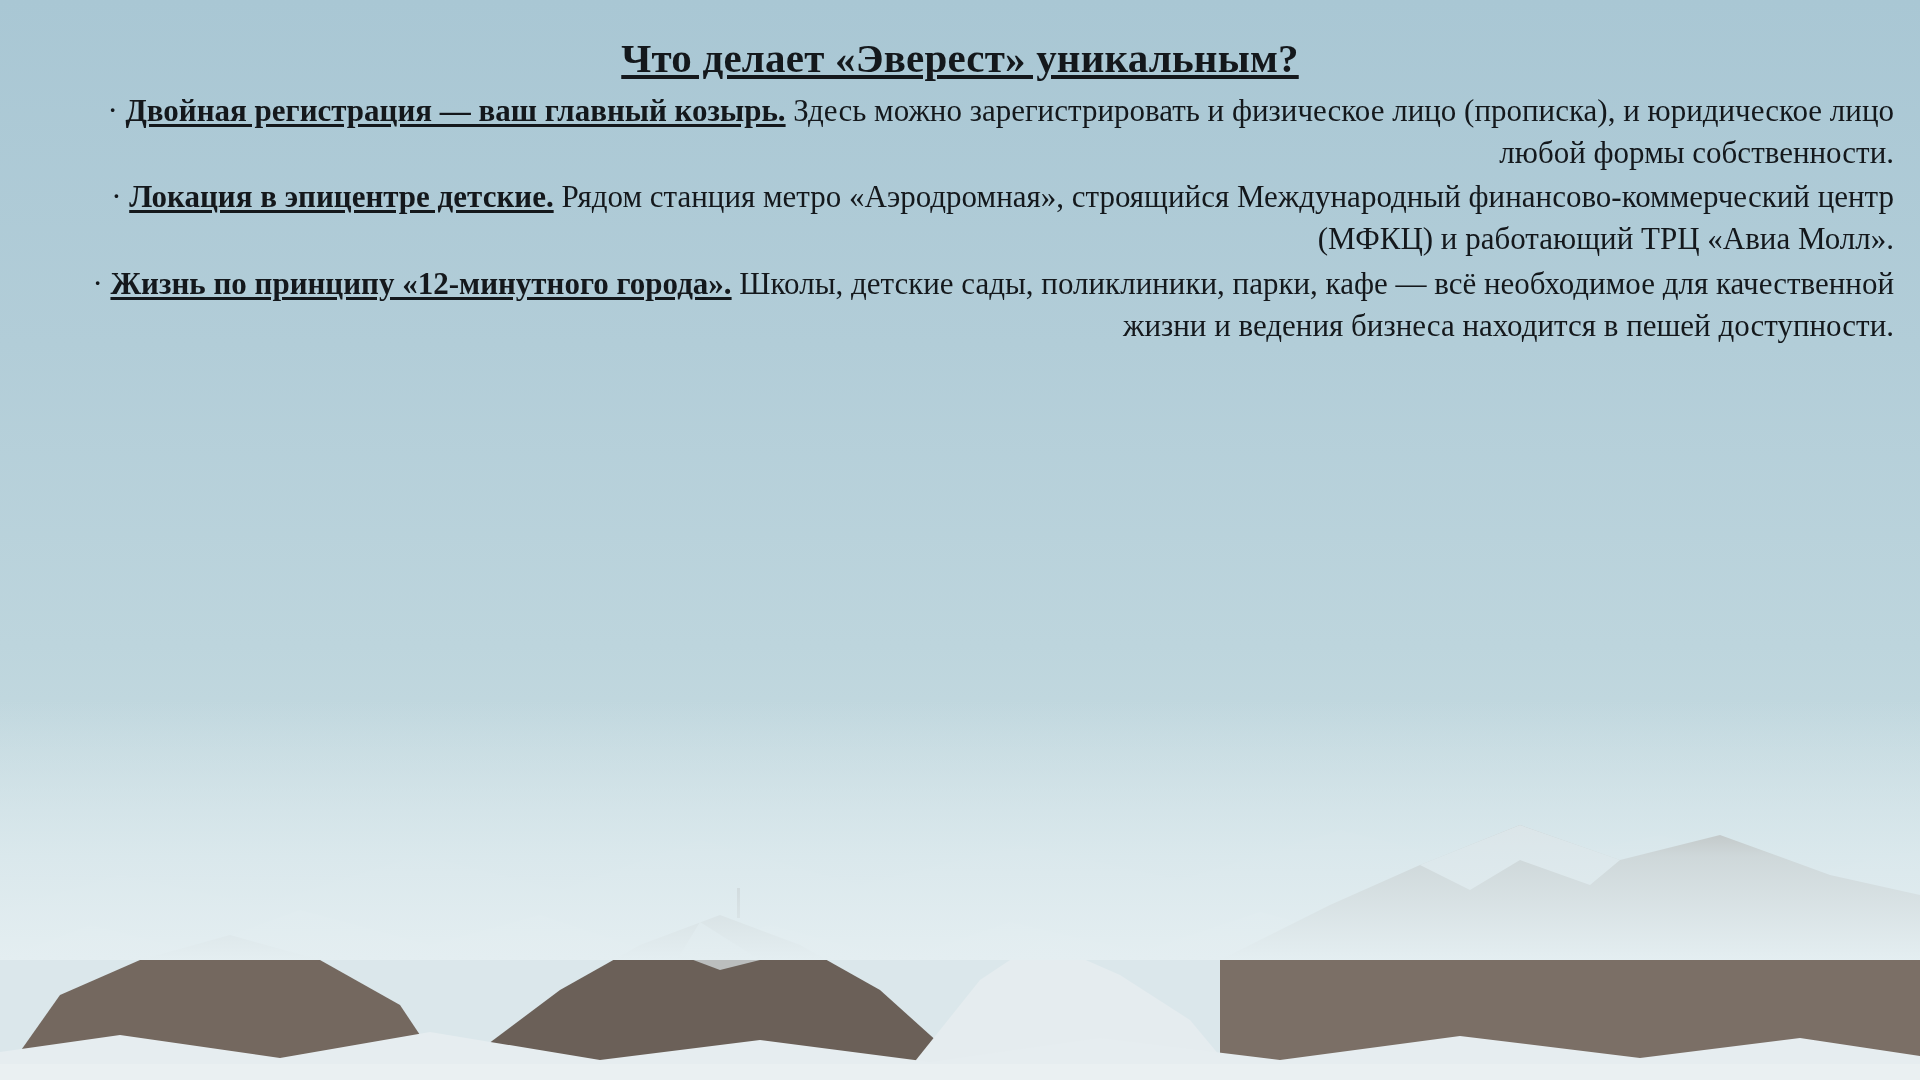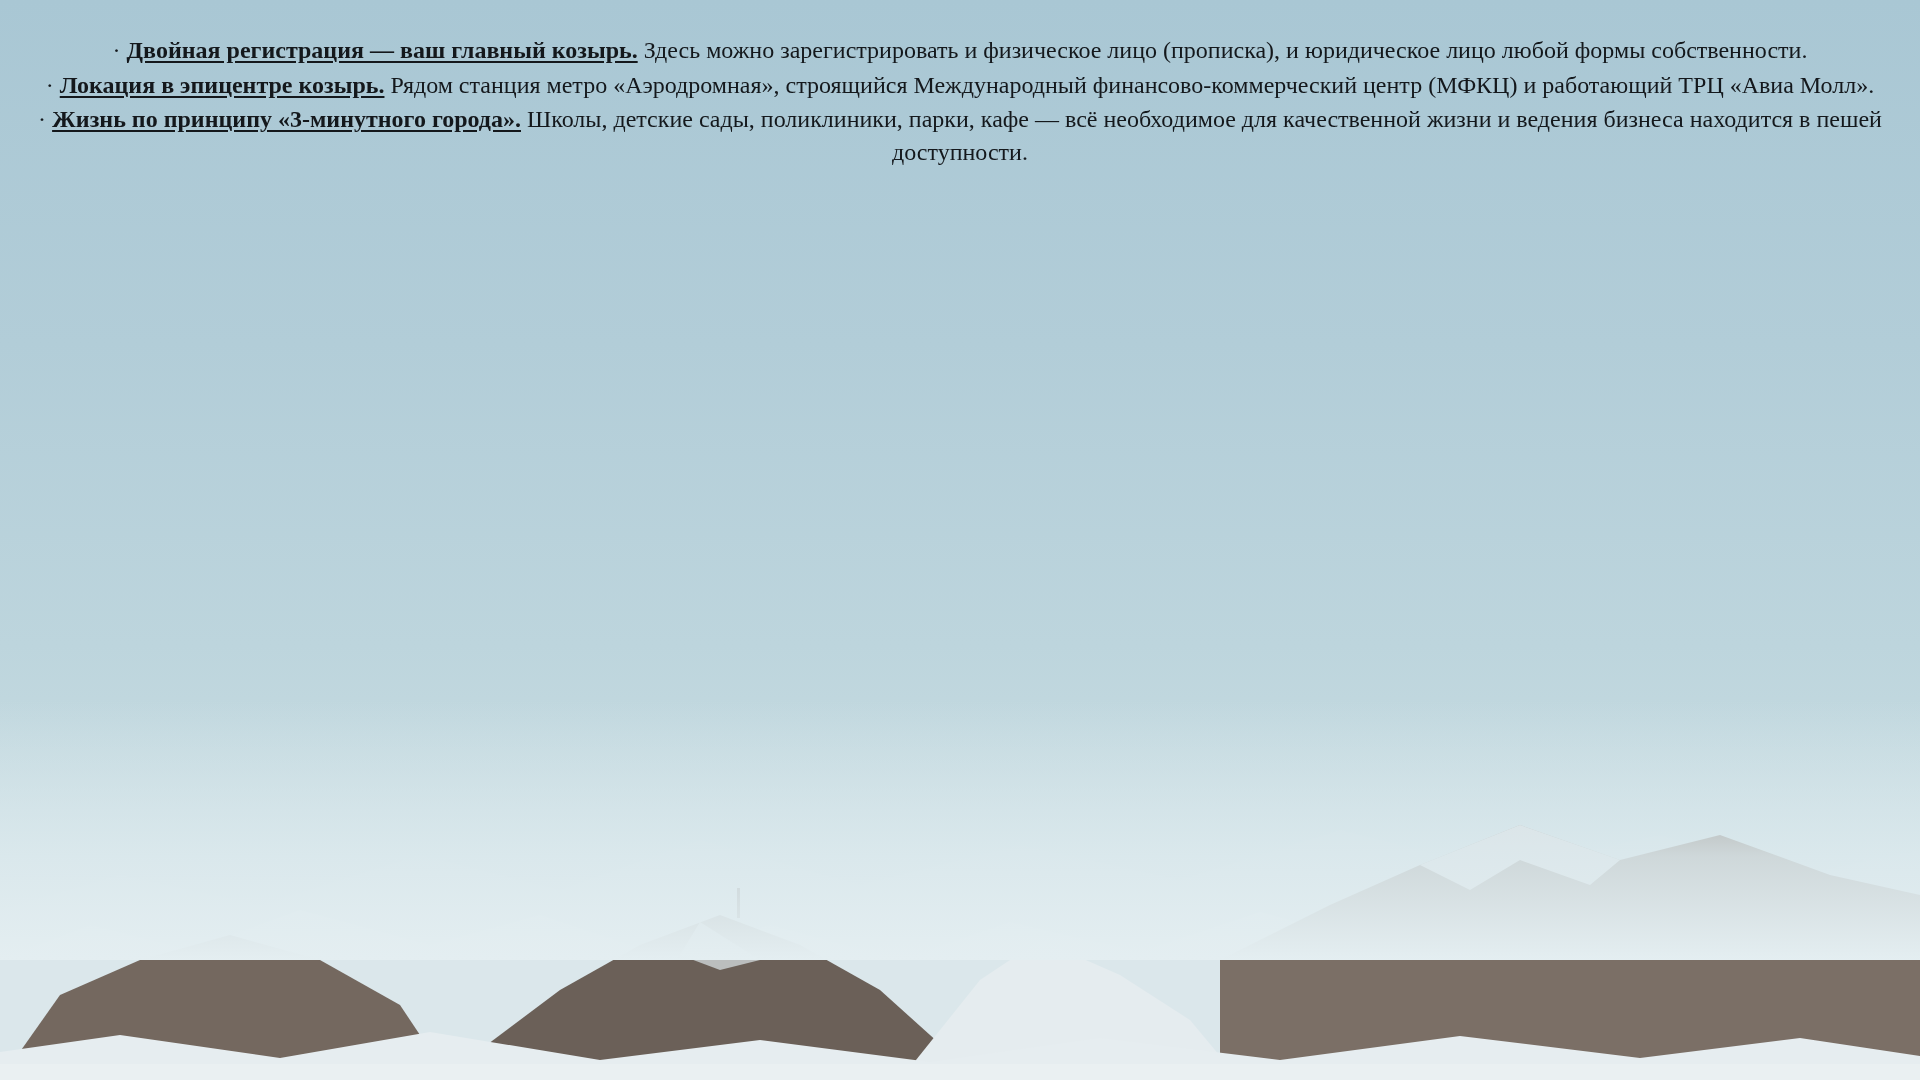--- a/index.html
+++ b/index.html
@@ -76,23 +76,23 @@
     font-weight: bold;
     letter-spacing: 0.2px;
   }
   h1.title span.u {
     text-decoration: underline;
     text-underline-offset: 3px;
   }
 
   p.bullet {
     margin: 0 0 2px 0;
-    font-size: 24px;
+    font-size: 31px;
     line-height: 1.36;
-    text-align: center;
+    text-align: right;
     text-indent: 0;
   }
 
   p.bullet .lead {
     font-weight: bold;
     text-decoration: underline;
     text-underline-offset: 3px;
   }
 
   p.bullet .marker {
@@ -134,34 +134,37 @@
       <rect x="0" y="404" width="1920" height="16" fill="#eaf0f2"></rect>
 
       <rect x="737" y="228" width="3" height="30" fill="#5c544e"></rect>
     </svg>
 
     <div class="haze"></div>
   </div>
 
   <div class="content">
 
+    <h1 class="title">
+      <span class="u">Что делает «Эверест» уникальным?</span>
+    </h1>
 
     <p class="bullet">
       <span class="marker">·</span>
       <span class="lead">Двойная регистрация — ваш главный козырь.</span><span> Здесь можно зарегистрировать и физическое лицо (прописка), и юридическое лицо любой формы собственности.</span>
     </p>
 
     <p class="bullet">
       <span class="marker">·</span>
-      <span class="lead">Локация в эпицентре козырь.</span><span> Рядом станция метро «Аэродромная», строящийся Международный финансово-коммерческий центр (МФКЦ) и работающий ТРЦ «Авиа Молл».</span>
+      <span class="lead">Локация в эпицентре детские.</span><span> Рядом станция метро «Аэродромная», строящийся Международный финансово-коммерческий центр (МФКЦ) и работающий ТРЦ «Авиа Молл».</span>
     </p>
 
     <p class="bullet">
       <span class="marker">·</span>
-      <span class="lead">Жизнь по принципу «3-минутного города».</span><span> Школы, детские сады, поликлиники, парки, кафе — всё необходимое для качественной жизни и ведения бизнеса находится в пешей доступности.</span>
+      <span class="lead">Жизнь по принципу «12-минутного города».</span><span> Школы, детские сады, поликлиники, парки, кафе — всё необходимое для качественной жизни и ведения бизнеса находится в пешей доступности.</span>
     </p>
 
 
     <div class="spacer-sm"></div>
 
 
   </div>
 </div>
 
 </body></html>

